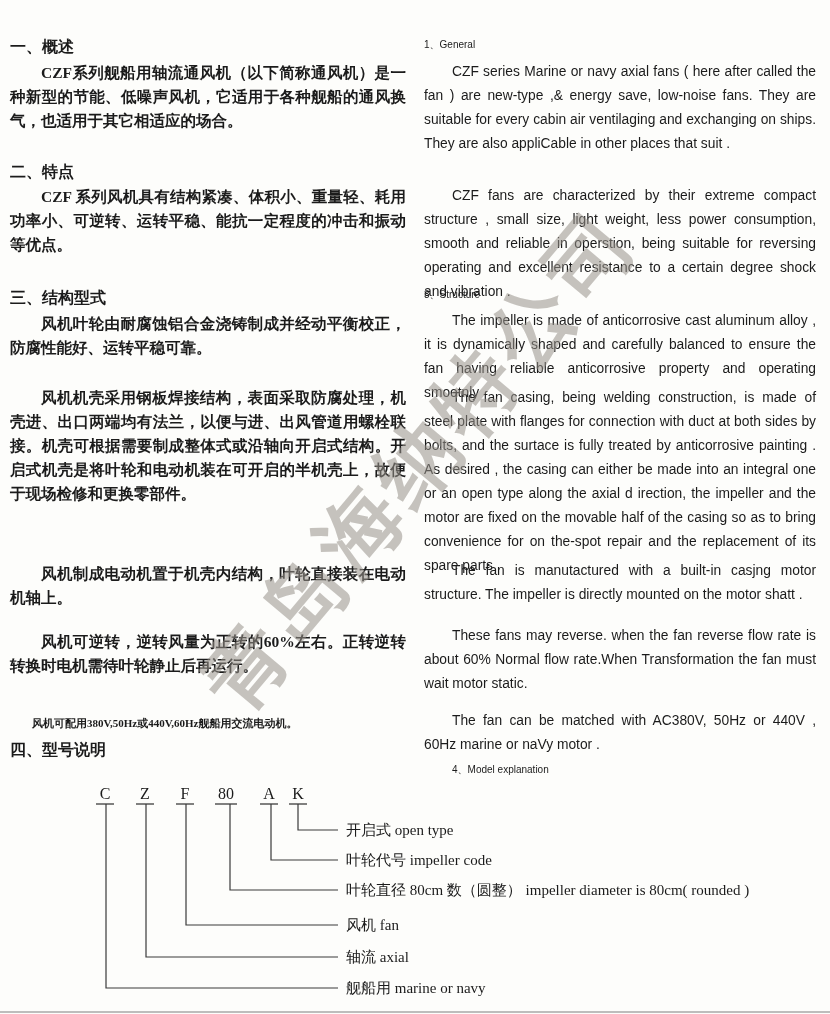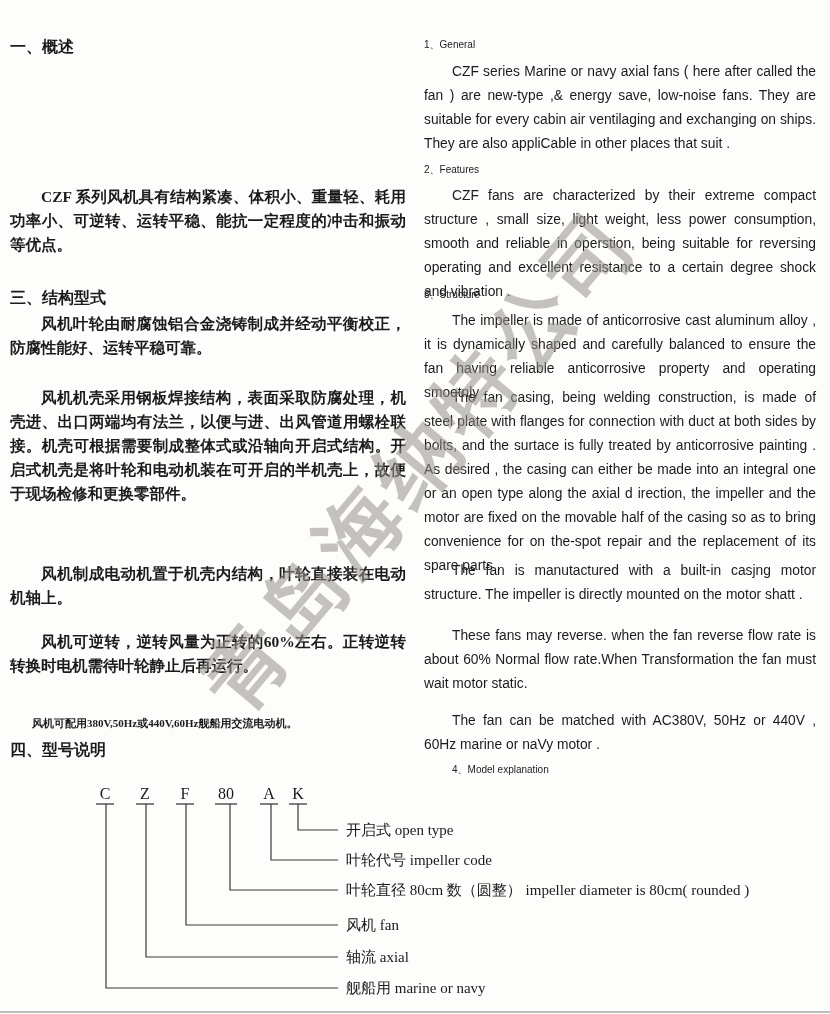--- a/index.html
+++ b/index.html
@@ -94,34 +94,35 @@
     z-index:1;
   }
 </style>
 </head>
 <body>
 
 <div class="watermark">青岛海纳特公司</div>
 
 <div class="col col-left">
   <div class="blk zh-h" style="top:35px">一、概述</div>
+  <p class="blk zh-p" style="top:61px">CZF系列舰船用轴流通风机（以下简称通风机）是一种新型的节能、低噪声风机，它适用于各种舰船的通风换气，也适用于其它相适应的场合。</p>
+  <div class="blk zh-h" style="top:160px">二、特点</div>
   <p class="blk zh-p" style="top:185px">CZF 系列风机具有结构紧凑、体积小、重量轻、耗用功率小、可逆转、运转平稳、能抗一定程度的冲击和振动等优点。</p>
   <div class="blk zh-h" style="top:286px">三、结构型式</div>
   <p class="blk zh-p" style="top:312px">风机叶轮由耐腐蚀铝合金浇铸制成并经动平衡校正，防腐性能好、运转平稳可靠。</p>
   <p class="blk zh-p" style="top:386px">风机机壳采用钢板焊接结构，表面采取防腐处理，机壳进、出口两端均有法兰，以便与进、出风管道用螺栓联接。机壳可根据需要制成整体式或沿轴向开启式结构。开启式机壳是将叶轮和电动机装在可开启的半机壳上，故便于现场检修和更换零部件。</p>
   <p class="blk zh-p" style="top:562px">风机制成电动机置于机壳内结构，叶轮直接装在电动机轴上。</p>
   <p class="blk zh-p" style="top:630px">风机可逆转，逆转风量为正转的60%左右。正转逆转转换时电机需待叶轮静止后再运行。</p>
   <p class="blk zh-p one-line" style="top:711px">风机可配用380V,50Hz或440V,60Hz舰船用交流电动机。</p>
   <div class="blk zh-h" style="top:738px">四、型号说明</div>
 </div>
 
 <div class="col col-right">
   <div class="blk en-h" style="top:33px">1、General</div>
   <p class="blk en-p" style="top:60px">CZF series Marine or navy axial fans ( here after called the fan ) are new-type ,&amp; energy save, low-noise fans. They are suitable for every cabin air ventilaging and exchanging on ships. They are also appliCable in other places that suit .</p>
-  <div class="blk en-h" style="top:158px">2、Features</div>
   <p class="blk en-p" style="top:184px">CZF fans are characterized by their extreme compact structure , small size, light weight, less power consumption, smooth and reliable in operstion, being suitable for reversing operating and excellent resistance to a certain degree shock and vibration .</p>
   <div class="blk en-h" style="top:283px">3、Structure</div>
   <p class="blk en-p" style="top:309px">The impeller is made of anticorrosive cast aluminum alloy , it is dynamically shaped and carefully balanced to ensure the fan having reliable anticorrosive property and operating smootnly</p>
   <p class="blk en-p" style="top:386px">The fan casing, being welding construction, is made of steel plate with flanges for connection with duct at both sides by bolts, and the surtace is fully treated by anticorrosive painting . As desired , the casing can either be made into an integral one or an open type along the axial d irection, the impeller and the motor are fixed on the movable half of the casing so as to bring convenience for on the-spot repair and the replacement of its spare parts .</p>
   <p class="blk en-p" style="top:559px">The fan is manutactured with a built-in casjng motor structure. The impeller is directly mounted on the motor shatt .</p>
   <p class="blk en-p" style="top:624px">These fans may reverse. when the fan reverse flow rate is about 60% Normal flow rate.When Transformation the fan must wait motor static.</p>
   <p class="blk en-p" style="top:709px">The fan can be matched with AC380V, 50Hz or 440V , 60Hz marine or naVy motor .</p>
   <div class="blk en-h indented" style="top:758px">4、Model explanation</div>
 </div>
 

